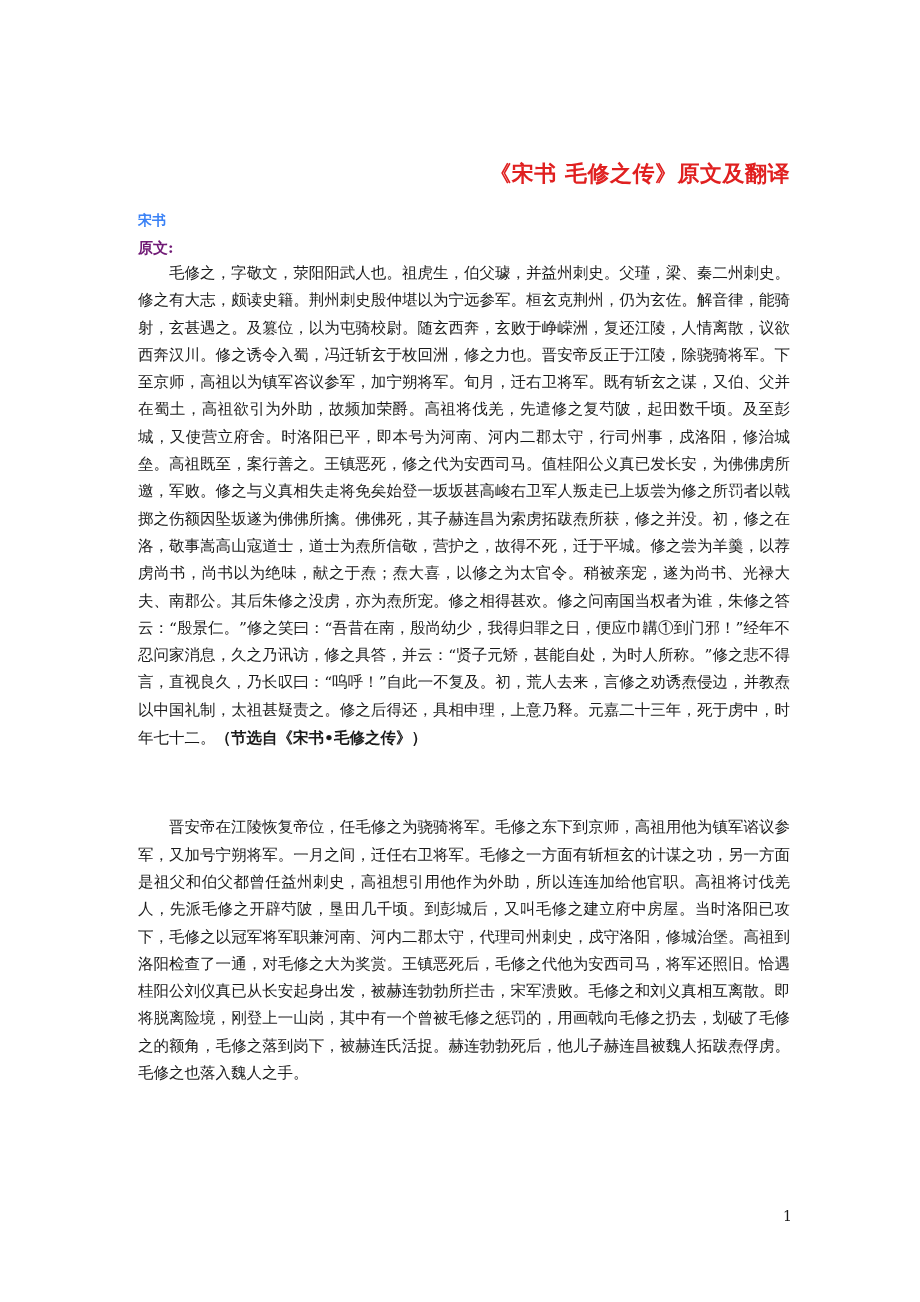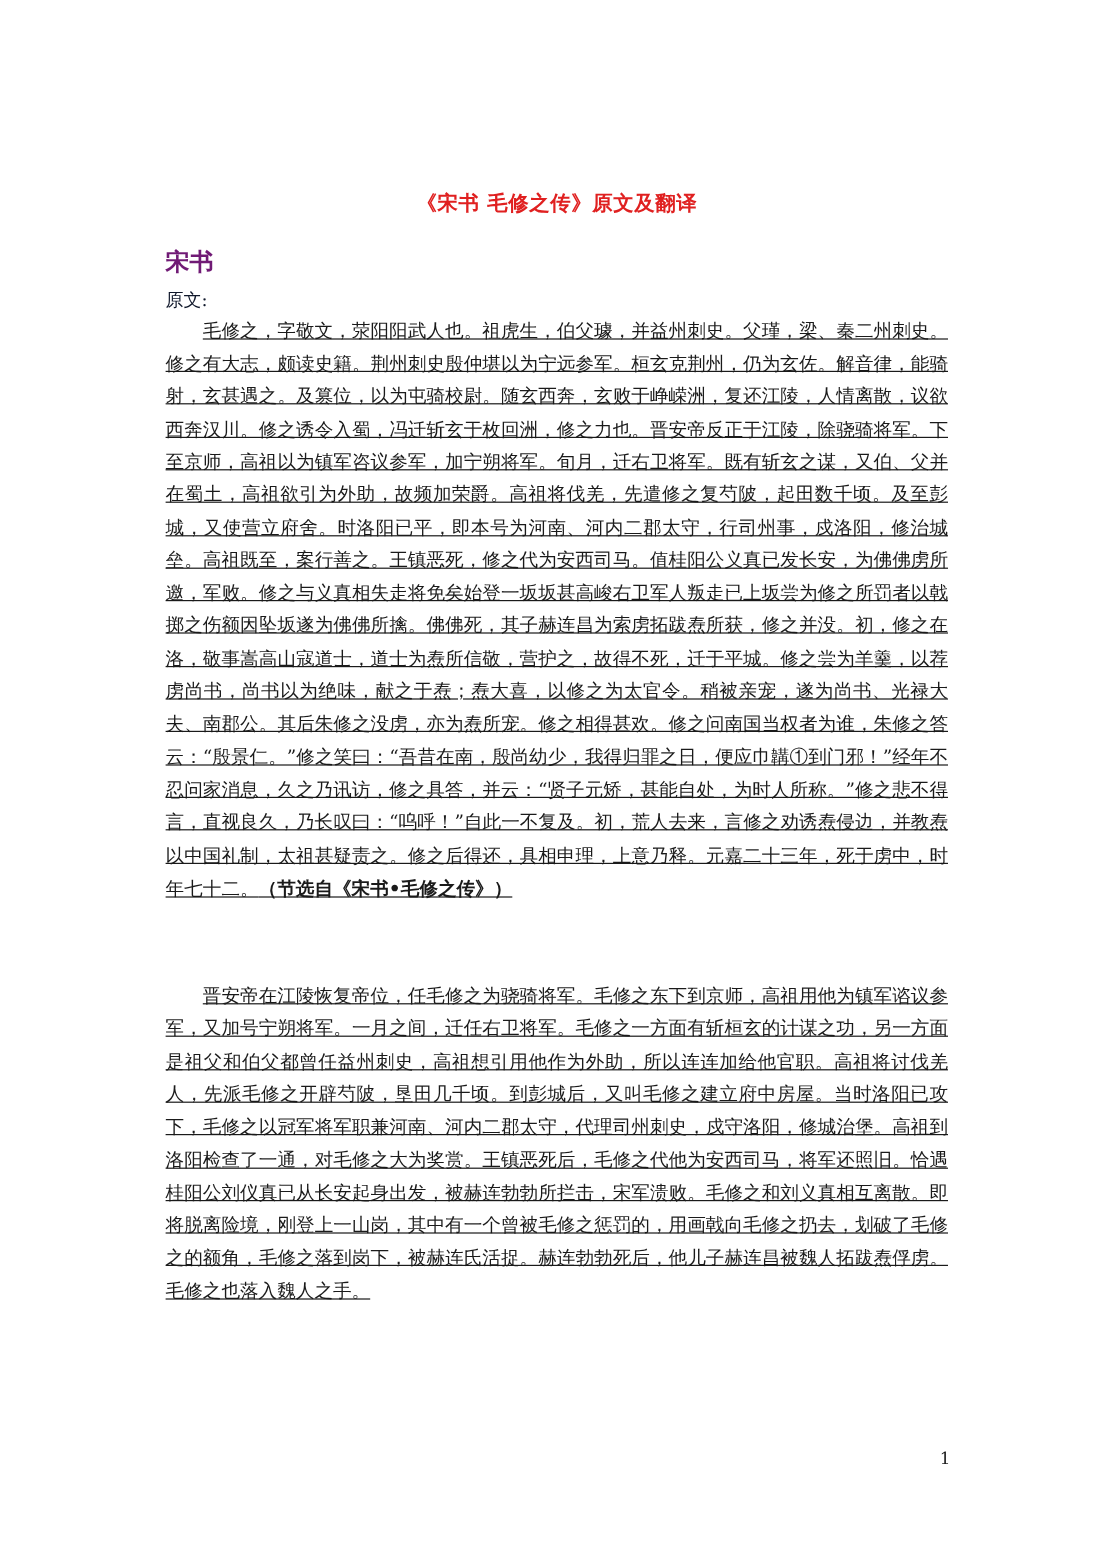--- a/index.html
+++ b/index.html
@@ -23,57 +23,56 @@
   }
   .content {
     position: absolute;
     left: 138px;
     top: 0;
     width: 652px;
   }
   .doc-title {
     margin: 0;
     padding-top: 160px;
-    text-align: center;
+    text-align: right;
     color: #e02020;
-    font-size: 17px;
+    font-size: 22px;
     font-weight: bold;
     letter-spacing: 0.5px;
     line-height: 1.25;
     font-family: "DejaVu Serif", "Liberation Serif", serif;
   }
   .book-label {
     margin: 0;
     padding-top: 22px;
-    font-size: 20px;
+    font-size: 14px;
     font-weight: bold;
-    color: #701a75;
+    color: #3b82f6;
     line-height: 1.5;
   }
   .section-heading {
     margin: 0;
     padding-top: 6px;
     font-size: 15px;
-    font-weight: normal;
-    color: #0f172a;
+    font-weight: bold;
+    color: #701a75;
     line-height: 1.5;
   }
   .section-heading.translation {
     padding-top: 0;
   }
   .body-para {
     margin: 0;
     font-size: 15.5px;
     line-height: 27.3px;
     text-align: justify;
     text-justify: inter-ideograph;
     text-indent: 2em;
     color: #1a1a1a;
     word-break: break-all;
-    text-decoration: underline;
   }
   .para-first {
     padding-top: 1px;
   }
   .src-attrib {
     font-weight: bold;
   }
   .gap-block {
     height: 62px;
   }

